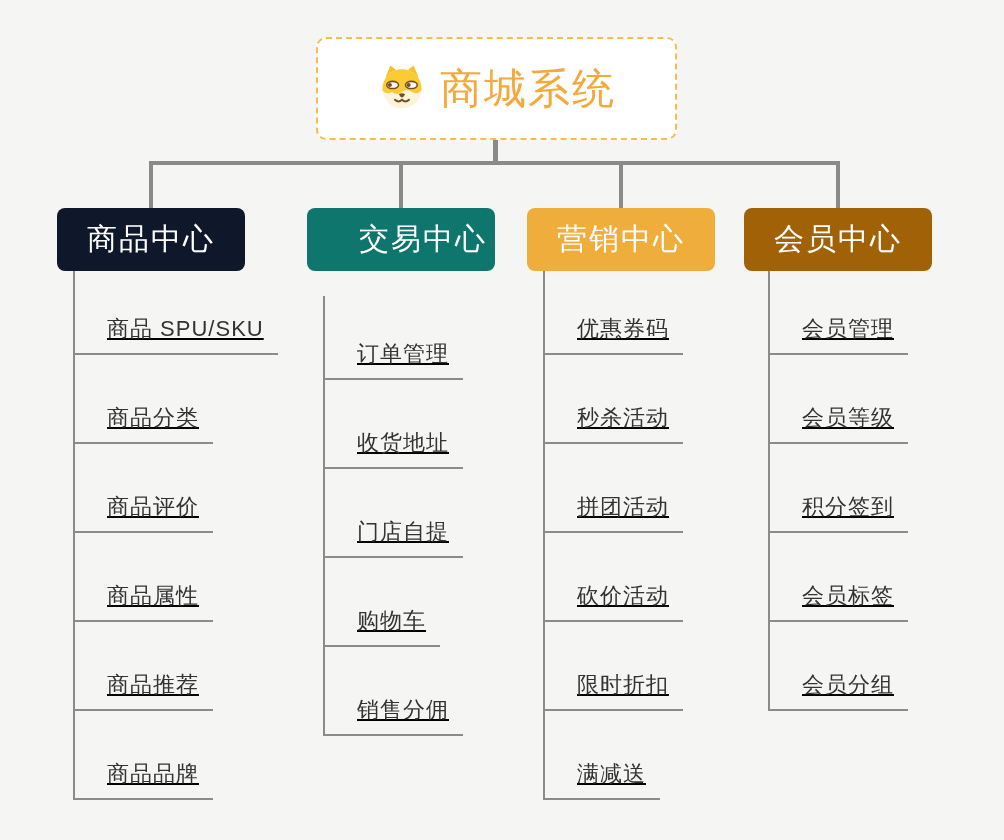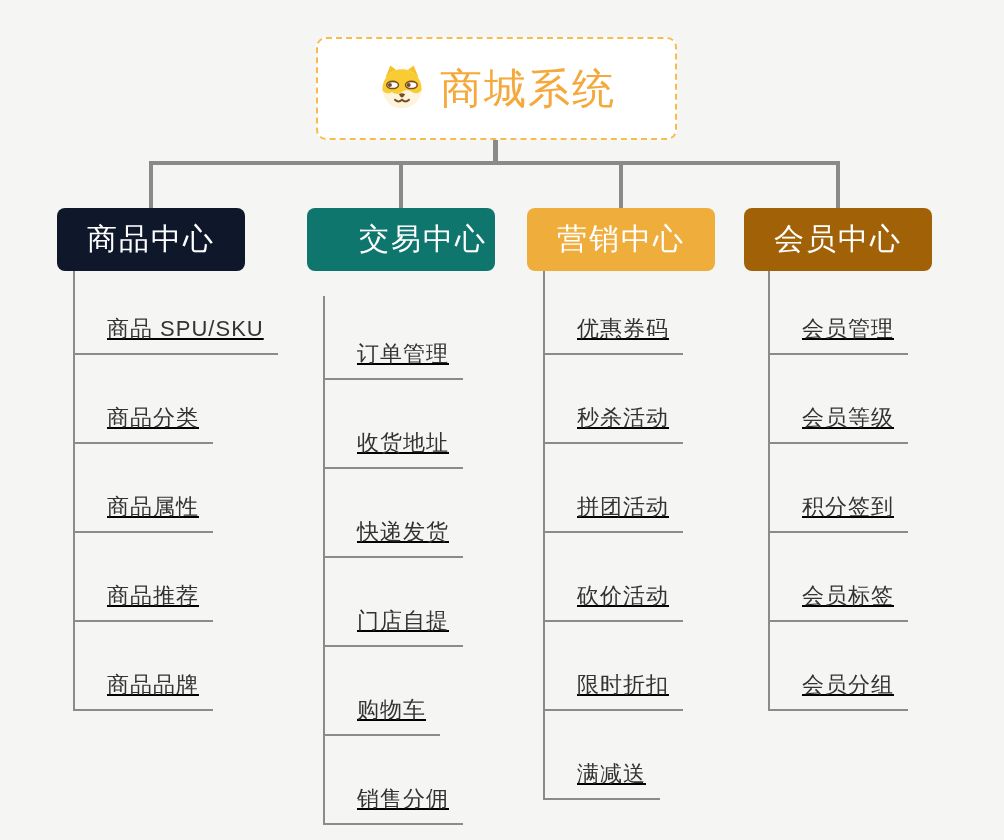--- a/index.html
+++ b/index.html
@@ -133,41 +133,41 @@
     </div>
 
   <div class="branch-items branch-items-1">
     <div class="leaf-row">
         <span class="leaf-node">商品 SPU/SKU</span>
       </div>
     <div class="leaf-row">
         <span class="leaf-node">商品分类</span>
       </div>
     <div class="leaf-row">
+        <span class="leaf-node">商品评价</span>
+      </div>
+    <div class="leaf-row">
         <span class="leaf-node">商品属性</span>
       </div>
     <div class="leaf-row">
         <span class="leaf-node">商品推荐</span>
       </div>
     <div class="leaf-row">
         <span class="leaf-node">商品品牌</span>
       </div>
   </div>
 
   <div class="branch-items branch-items-2">
     <div class="leaf-row">
         <span class="leaf-node">订单管理</span>
       </div>
     <div class="leaf-row">
         <span class="leaf-node">收货地址</span>
       </div>
     <div class="leaf-row">
-        <span class="leaf-node">快递发货</span>
-      </div>
-    <div class="leaf-row">
         <span class="leaf-node">门店自提</span>
       </div>
     <div class="leaf-row">
         <span class="leaf-node">购物车</span>
       </div>
     <div class="leaf-row">
         <span class="leaf-node">销售分佣</span>
       </div>
   </div>
 

